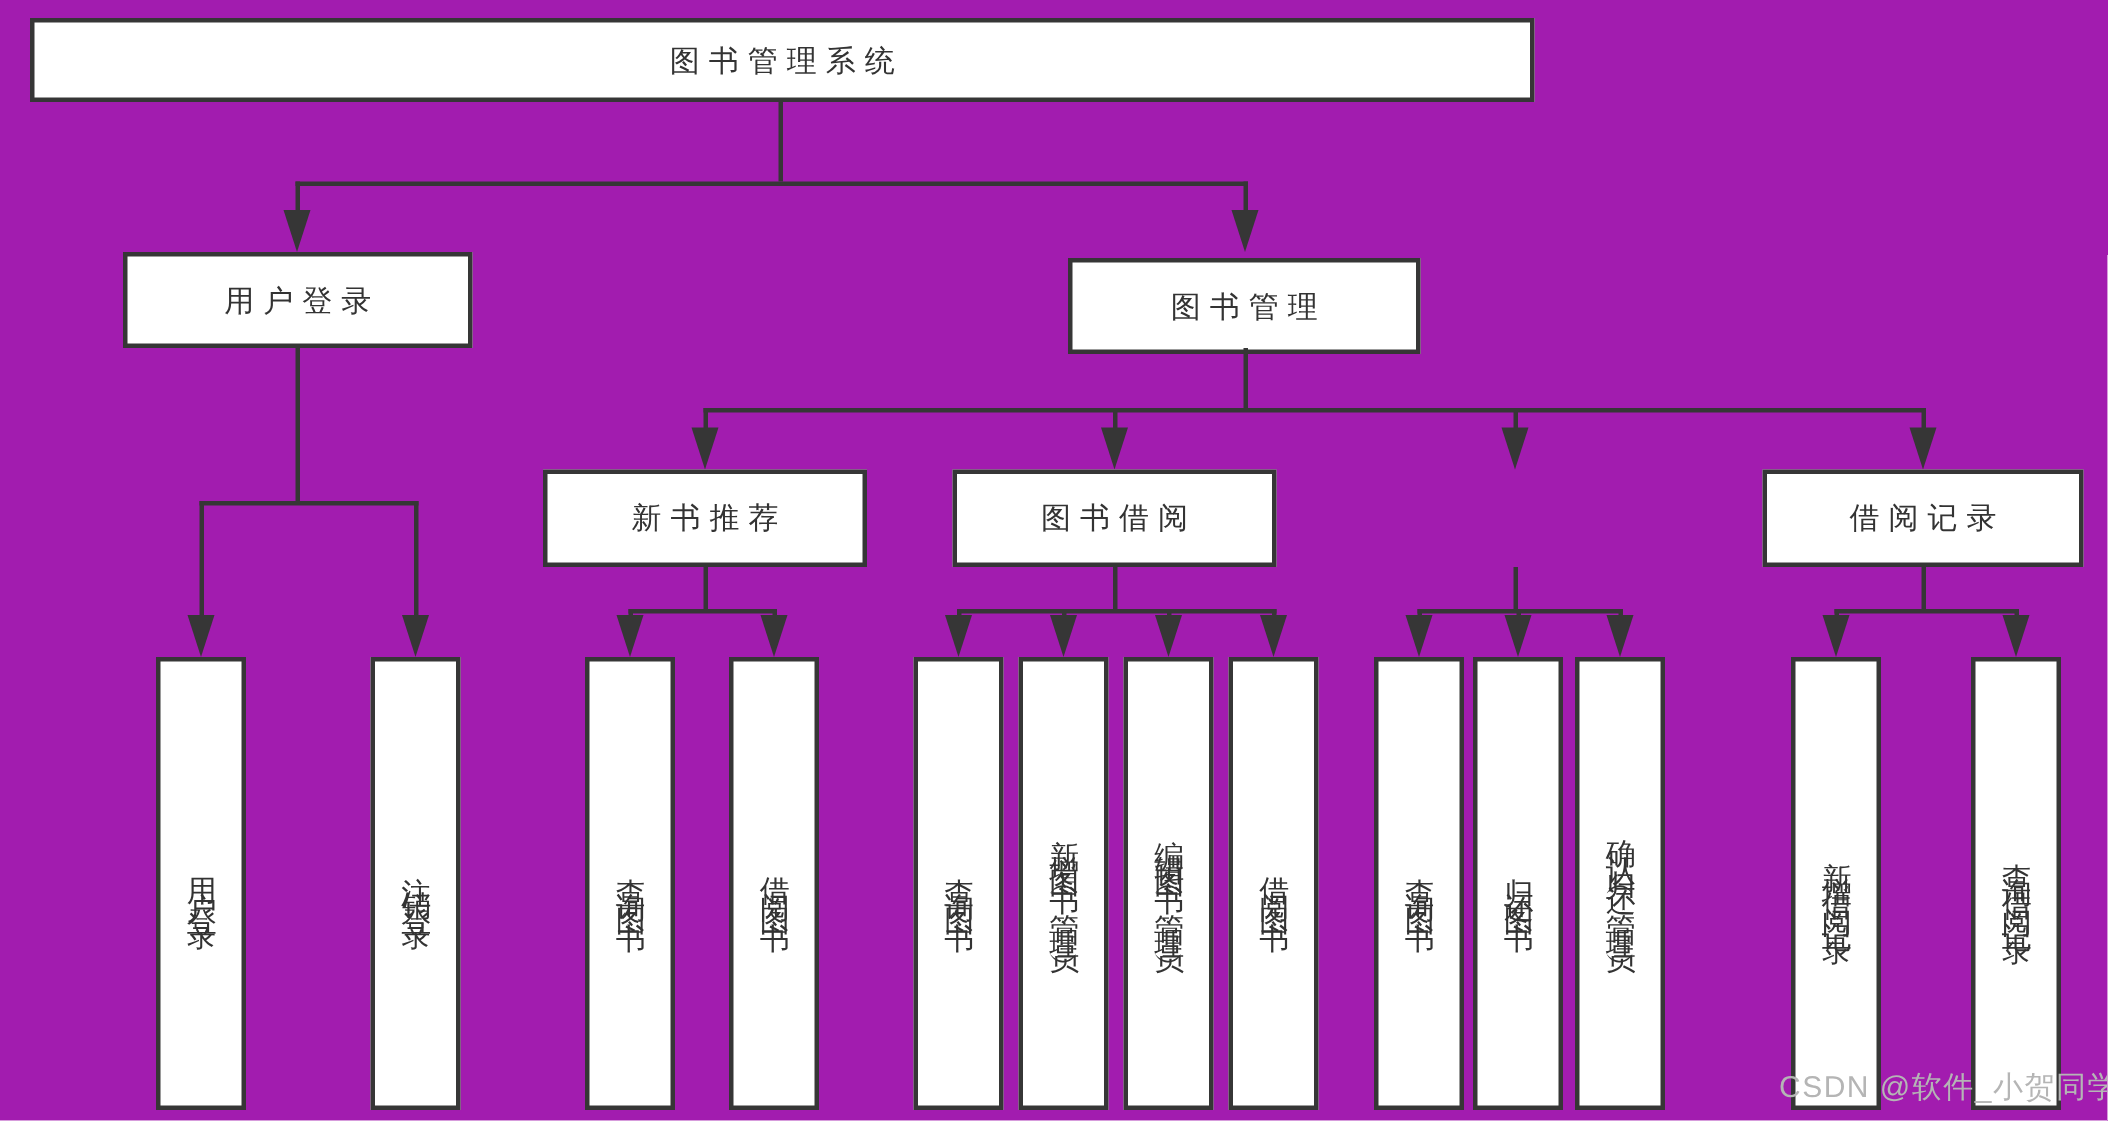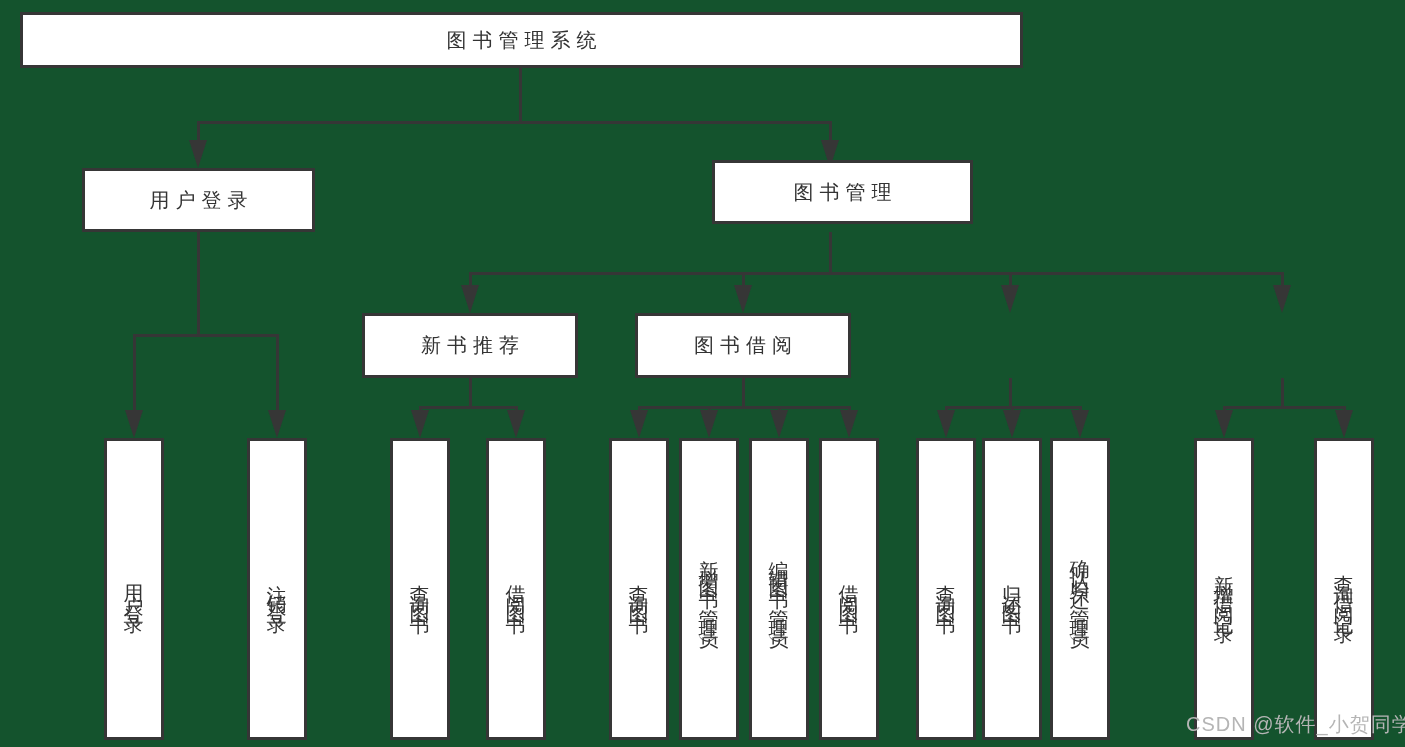--- a/index.html
+++ b/index.html
@@ -1,20 +1,20 @@
 <!DOCTYPE html>
 <html><head>
 <meta charset="utf-8">
 <style>
   html, body { margin: 0; padding: 0; background: #ffffff; }
   .canvas {
     position: relative;
     width: 1405px;
     height: 747px;
-    background: #14532d;
+    background: #a21caf;
     font-family: "Liberation Sans", "DejaVu Sans", sans-serif;
     overflow: hidden;
   }
   .node {
     position: absolute;
     box-sizing: border-box;
     background: #ffffff;
     border: 3px solid #363636;
     display: flex;
     align-items: center;
@@ -72,21 +72,21 @@
   <div class="node" style="left:20px; top:12px; width:1003px; height:56px;">图书管理系统</div>
 
   <div class="vline" style="left:518.5px; top:68px; height:53px;"></div>
   <div class="hline" style="left:196.5px; top:121px; width:635px;"></div>
   <div class="vline" style="left:196.5px; top:121px; height:22px;"></div>
   <div class="ahead" style="left:189px; top:140px;"></div>
   <div class="vline" style="left:828.5px; top:121px; height:22px;"></div>
   <div class="ahead" style="left:821px; top:140px;"></div>
 
   <div class="node" style="left:82px; top:168px; width:233px; height:64px;">用户登录</div>
-  <div class="node" style="left:712px; top:160px; width:261px; height:64px;font-family:Liberation Mono, monospace;">图书管理</div>
+  <div class="node" style="left:712px; top:172px; width:235px; height:64px;font-family:Liberation Mono, monospace;">图书管理</div>
 
   <div class="vline" style="left:196.5px; top:232px; height:102px;"></div>
   <div class="hline" style="left:132.5px; top:334px; width:146px;"></div>
   <div class="vline" style="left:132.5px; top:334px; height:78px;"></div>
   <div class="ahead" style="left:125px; top:410px;"></div>
   <div class="vline" style="left:275.5px; top:334px; height:78px;"></div>
   <div class="ahead" style="left:268px; top:410px;"></div>
 
   <div class="vline" style="left:828.5px; top:232px; height:40px;"></div>
   <div class="hline" style="left:468.5px; top:272px; width:815px;"></div>
@@ -94,20 +94,21 @@
   <div class="ahead" style="left:461px; top:285px;"></div>
   <div class="vline" style="left:741.5px; top:272px; height:15px;"></div>
   <div class="ahead" style="left:734px; top:285px;"></div>
   <div class="vline" style="left:1008.5px; top:272px; height:15px;"></div>
   <div class="ahead" style="left:1001px; top:285px;"></div>
   <div class="vline" style="left:1280.5px; top:272px; height:15px;"></div>
   <div class="ahead" style="left:1273px; top:285px;"></div>
 
   <div class="node" style="left:362px; top:313px; width:216px; height:65px;">新书推荐</div>
   <div class="node" style="left:635px; top:313px; width:216px; height:65px;">图书借阅</div>
+  <div class="node" style="left:1175px; top:313px; width:214px; height:65px;">借阅记录</div>
 
   <div class="vline" style="left:468.5px; top:378px; height:28px;"></div>
   <div class="hline" style="left:418.5px; top:406px; width:99px;"></div>
   <div class="vline" style="left:418.5px; top:406px; height:8px;"></div>
   <div class="ahead" style="left:411px; top:410px;"></div>
   <div class="vline" style="left:514.5px; top:406px; height:8px;"></div>
   <div class="ahead" style="left:507px; top:410px;"></div>
 
   <div class="vline" style="left:741.5px; top:378px; height:28px;"></div>
   <div class="hline" style="left:637.5px; top:406px; width:213px;"></div>

